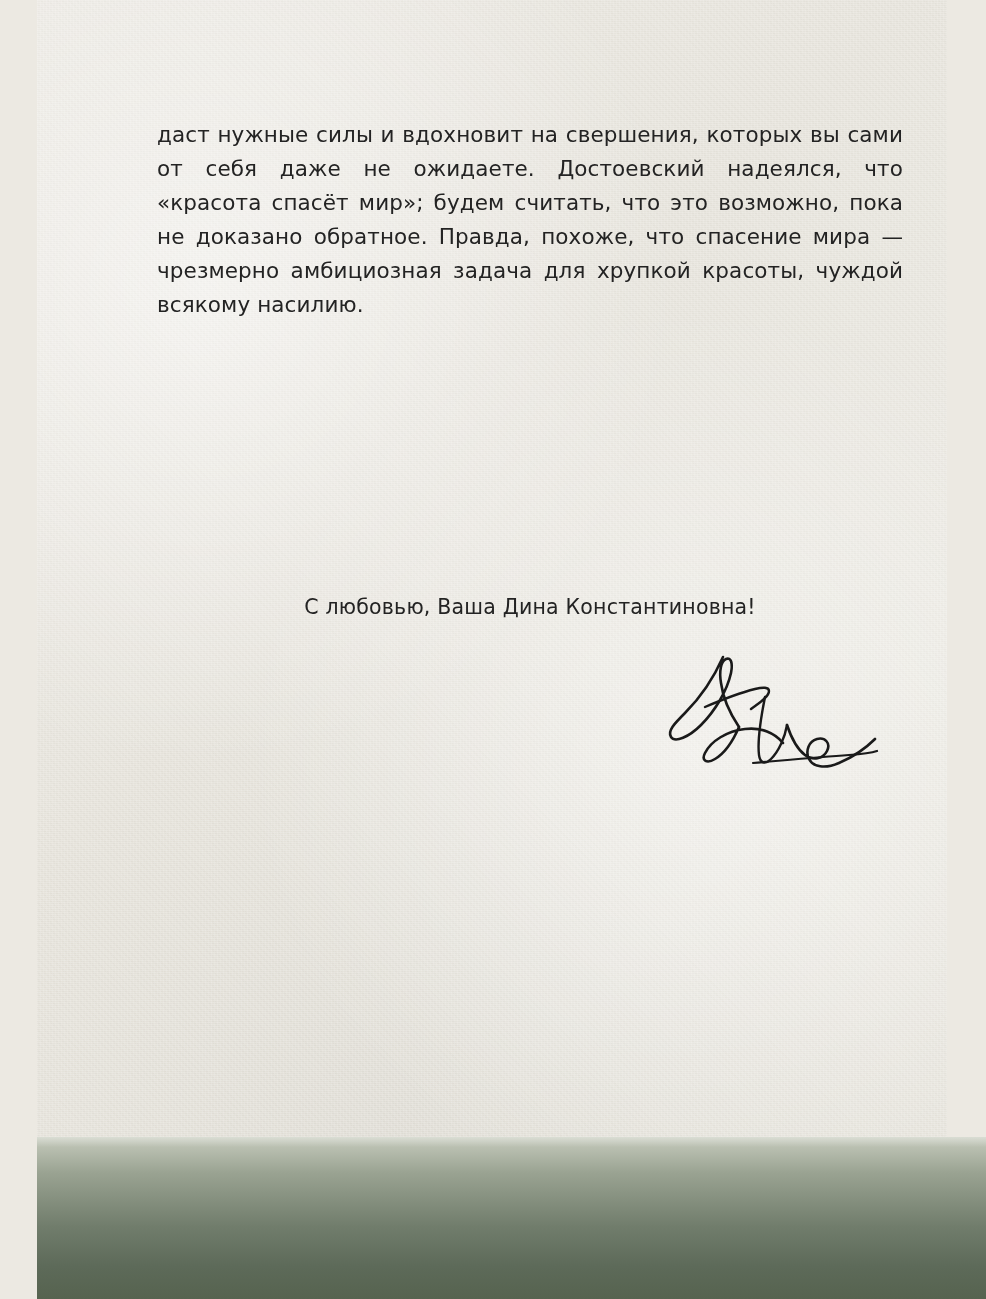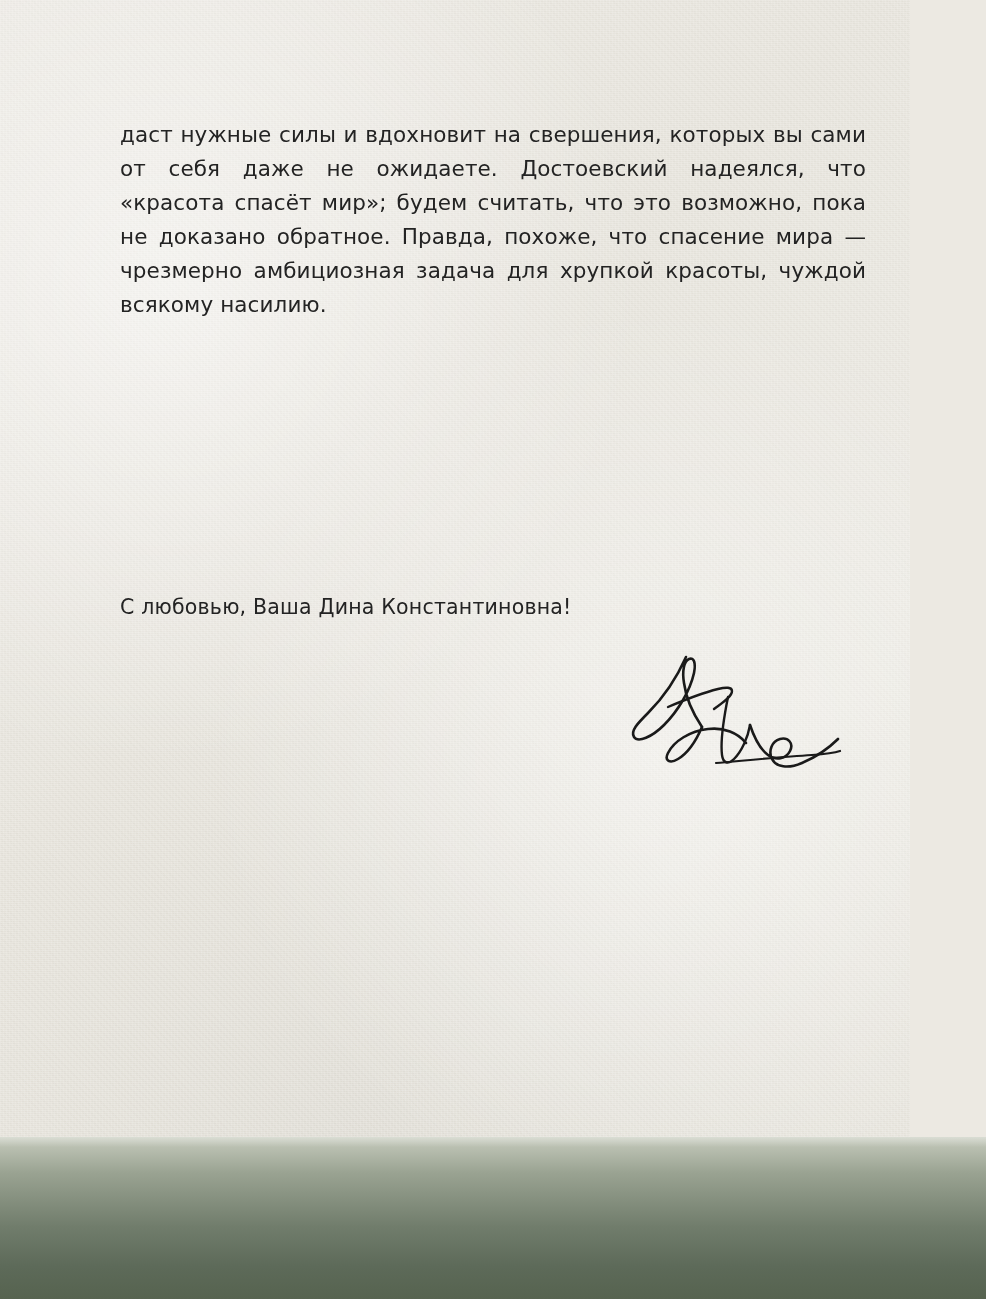--- a/index.html
+++ b/index.html
@@ -16,20 +16,21 @@
 
   .page {
     position: relative;
     width: 910px;
     height: 1299px;
     background:
       radial-gradient(circle at 18% 22%, rgba(255,255,255,0.55) 0%, rgba(255,255,255,0) 38%),
       radial-gradient(circle at 72% 58%, rgba(255,255,255,0.40) 0%, rgba(255,255,255,0) 45%),
       radial-gradient(circle at 40% 88%, rgba(200,196,186,0.30) 0%, rgba(200,196,186,0) 40%),
       linear-gradient(135deg, #eae7e0 0%, #e7e4dc 40%, #eceae3 70%, #e6e3db 100%);
+    margin-left: 37px;
   }
 
   
   .page::before {
     content: "";
     position: absolute;
     inset: 0;
     pointer-events: none;
     opacity: 0.55;
     background-image:
@@ -72,20 +73,21 @@
   .pull-quote .ql {
     display: block;
     white-space: nowrap;
   }
 
   .signoff {
     position: absolute;
     left: 120px;
     top: 595px;
     width: 746px;
+    text-align: center;
     font-size: 20.5px;
     color: #232323;
     letter-spacing: 0.2px;
     font-family: "DejaVu Sans", sans-serif;
   }
 
   .signature {
     position: absolute;
     left: 590px;
     top: 645px;

